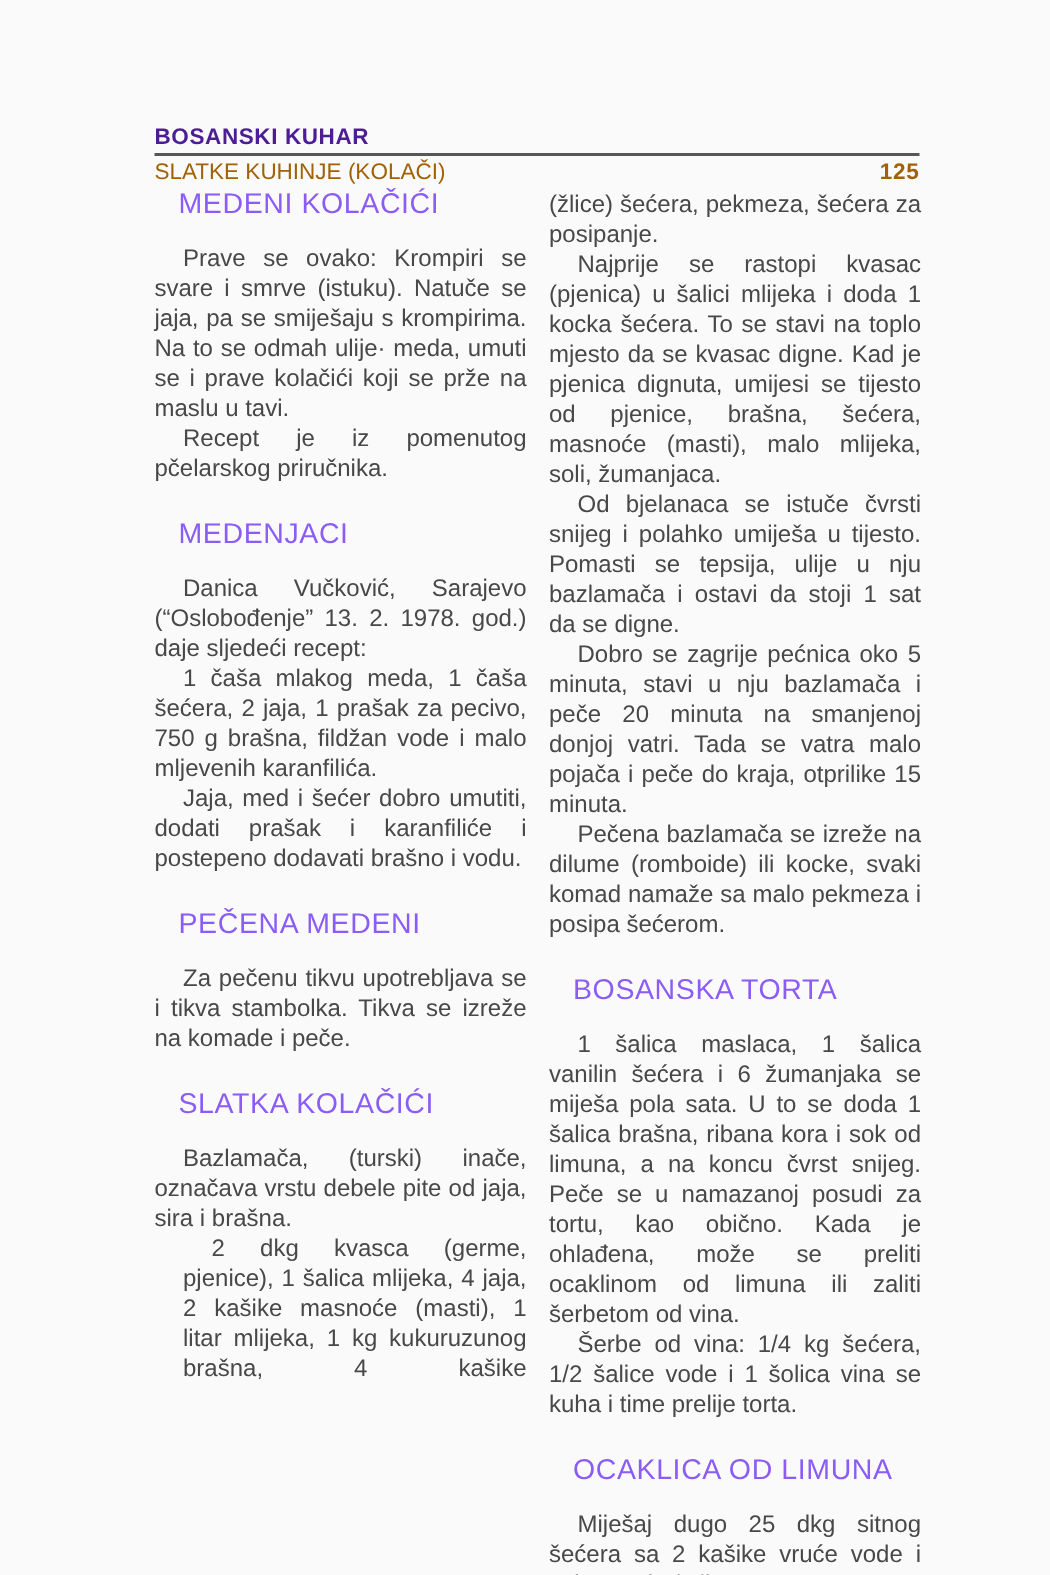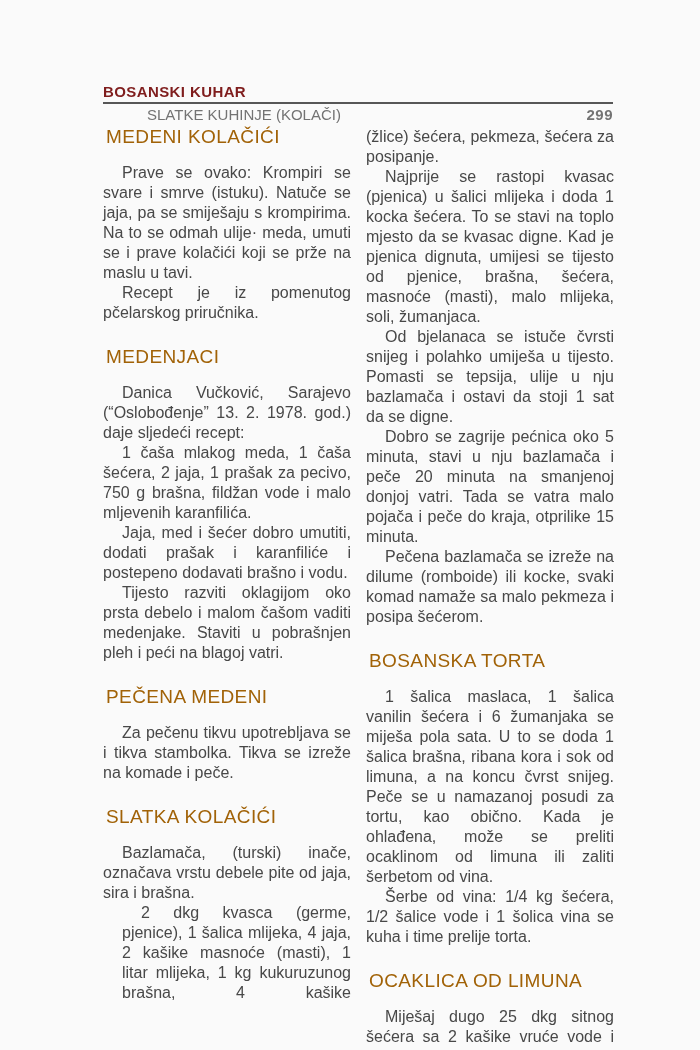--- a/index.html
+++ b/index.html
@@ -20,35 +20,34 @@
   .header {
     position: absolute;
     left: 103px;
     top: 83px;
     width: 510px;
   }
   .book-title {
     font-size: 15px;
     font-weight: bold;
     letter-spacing: 0.4px;
-    color: #7f1d1d;
+    color: #4c1d95;
   }
   .header-rule {
     border: 0;
     border-top: 2px solid #575757;
     margin: 2px 0 0 0;
   }
   .header-row {
     display: flex;
     justify-content: space-between;
     align-items: baseline;
     margin-top: 2px;
     font-size: 15px;
-    color: #737373;
-    margin-left: 44px;
+    color: #a16207;
   }
   .page-num {
     font-weight: bold;
     letter-spacing: 0.5px;
   }
   
   .columns {
     position: absolute;
     left: 103px;
     top: 127px;
@@ -58,23 +57,23 @@
   }
   .col {
     width: 248px;
     font-size: 16px;
     line-height: 20px;
     text-align: justify;
   }
   .heading {
     font-size: 19px;
     letter-spacing: 0.4px;
-    color: #a16207;
+    color: #8b5cf6;
     text-align: left;
-    margin: 24px 0 16px 3px;
+    margin: 24px 0 16px 16px;
   }
   .heading:first-child {
     margin-top: 0;
   }
   .para {
     margin: 0;
     text-indent: 19px;
   }
   .no-indent {
     text-indent: 0;
@@ -87,35 +86,34 @@
 </head>
 <body>
 
 <div class="page">
 
   <div class="header">
     <div class="book-title">BOSANSKI KUHAR</div>
     <hr class="header-rule">
     <div class="header-row">
       <span class="chapter">SLATKE KUHINJE (KOLAČI)</span>
-      <span class="page-num">299</span>
+      <span class="page-num">125</span>
     </div>
   </div>
 
   <div class="columns">
 
     <div class="col">
       <div class="heading">MEDENI KOLAČIĆI</div>
       <p class="para">Prave se ovako: Krompiri se svare i smrve (istuku). Natuče se jaja, pa se smiješaju s krompirima. Na to se odmah ulije· meda, umuti se i prave kolačići koji se prže na maslu u tavi.</p>
       <p class="para">Recept je iz pomenutog pčelarskog priručnika.</p>
       <div class="heading">MEDENJACI</div>
       <p class="para">Danica Vučković, Sarajevo (“Oslobođenje” 13. 2. 1978. god.) daje sljedeći recept:</p>
       <p class="para">1 čaša mlakog meda, 1 čaša šećera, 2 jaja, 1 prašak za pecivo, 750 g brašna, fildžan vode i malo mljevenih karanfilića.</p>
       <p class="para">Jaja, med i šećer dobro umutiti, dodati prašak i karanfiliće i postepeno dodavati brašno i vodu.</p>
-      <p class="para">Tijesto razviti oklagijom oko prsta debelo i malom čašom vaditi medenjake. Staviti u pobrašnjen pleh i peći na blagoj vatri.</p>
       <div class="heading">PEČENA MEDENI</div>
       <p class="para">Za pečenu tikvu upotrebljava se i tikva stambolka. Tikva se izreže na komade i peče.</p>
       <div class="heading">SLATKA KOLAČIĆI</div>
       <p class="para">Bazlamača, (turski) inače, označava vrstu debele pite od jaja, sira i brašna.</p>
       <p class="para justify-last">2 dkg kvasca (germe, pjenice), 1 šalica mlijeka, 4 jaja, 2 kašike masnoće (masti), 1 litar mlijeka, 1 kg kukuruzunog brašna, 4 kašike</p>
     </div>
 
     <div class="col">
       <p class="para no-indent">(žlice) šećera, pekmeza, šećera za posipanje.</p>
       <p class="para">Najprije se rastopi kvasac (pjenica) u šalici mlijeka i doda 1 kocka šećera. To se stavi na toplo mjesto da se kvasac digne. Kad je pjenica dignuta, umijesi se tijesto od pjenice, brašna, šećera, masnoće (masti), malo mlijeka, soli, žumanjaca.</p>

